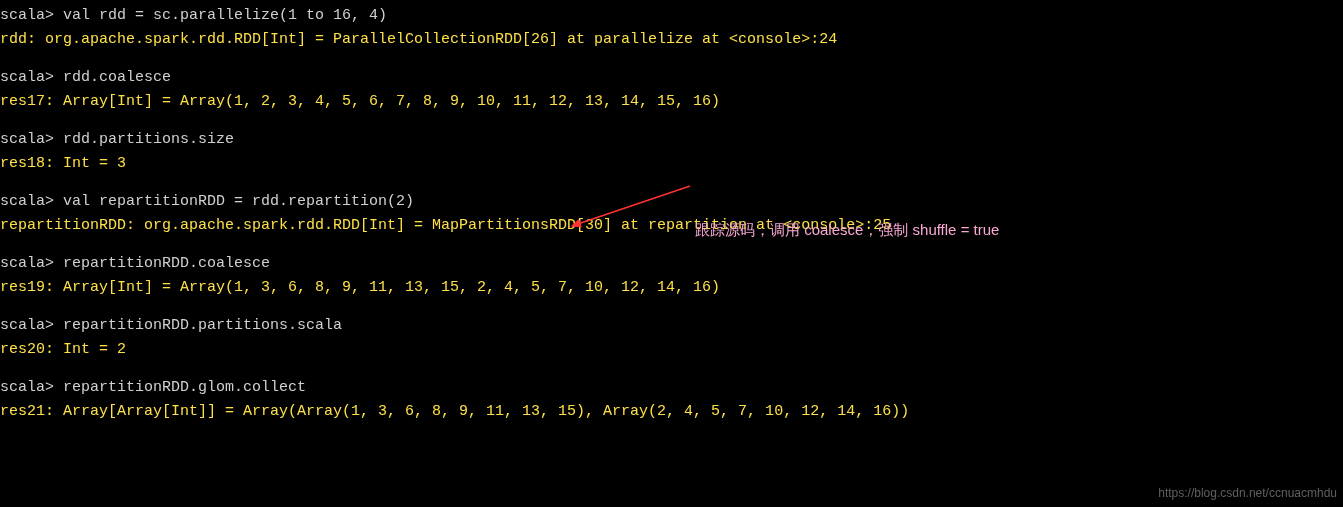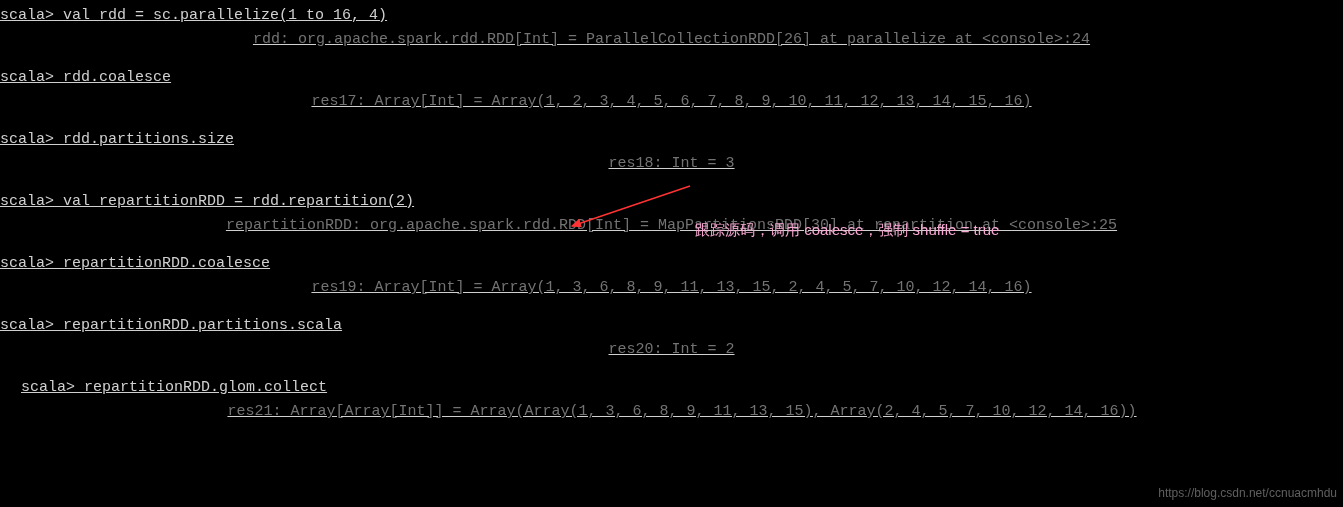--- a/index.html
+++ b/index.html
@@ -8,26 +8,26 @@
       font-family: 'Courier New', Consolas, monospace;
       font-size: 15px;
       line-height: 1.6;
       color: #d0d0d0;
       width: 1343px;
       height: 507px;
       position: relative;
       overflow: hidden;
       padding: 4px 0;
     }
-    .terminal-block { margin-bottom: 14px; text-decoration: underline; }
-    .terminal-block.tight { margin-bottom: 4px; padding-left: 21px; }
+    .terminal-block { margin-bottom: 14px; }
+    .terminal-block.tight { margin-bottom: 4px; }
     .line { white-space: pre; display: block; }
     .prompt { color: #d0d0d0; }
     .input { color: #d0d0d0; }
-    .output { color: #737373; text-align: center; }
+    .output { color: #fde047; }
     .annotation {
       position: absolute;
       color: #f9a8d4;
       font-size: 15px;
       font-family: 'Microsoft YaHei', 'SimSun', sans-serif;
       white-space: nowrap;
     }
     .arrow-svg {
       position: absolute;
       pointer-events: none;

